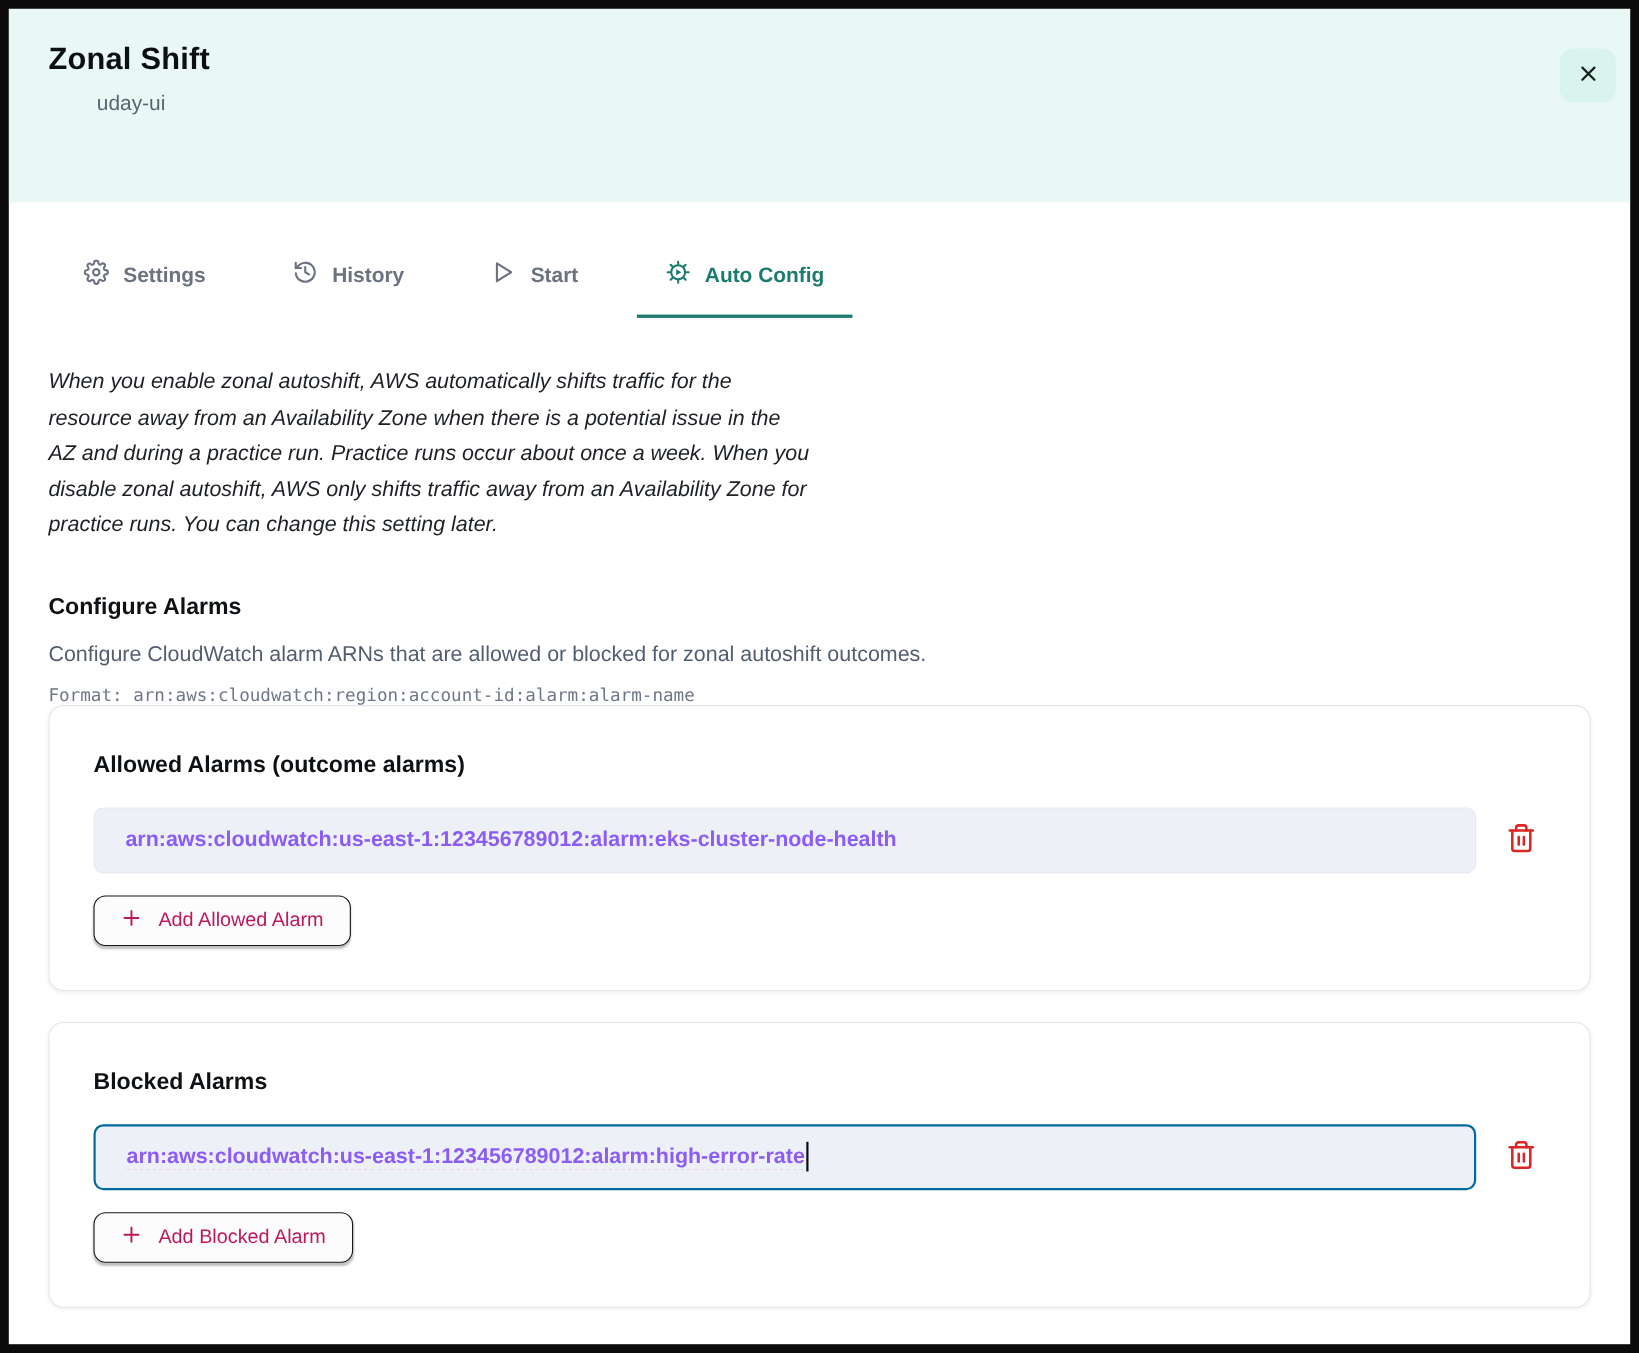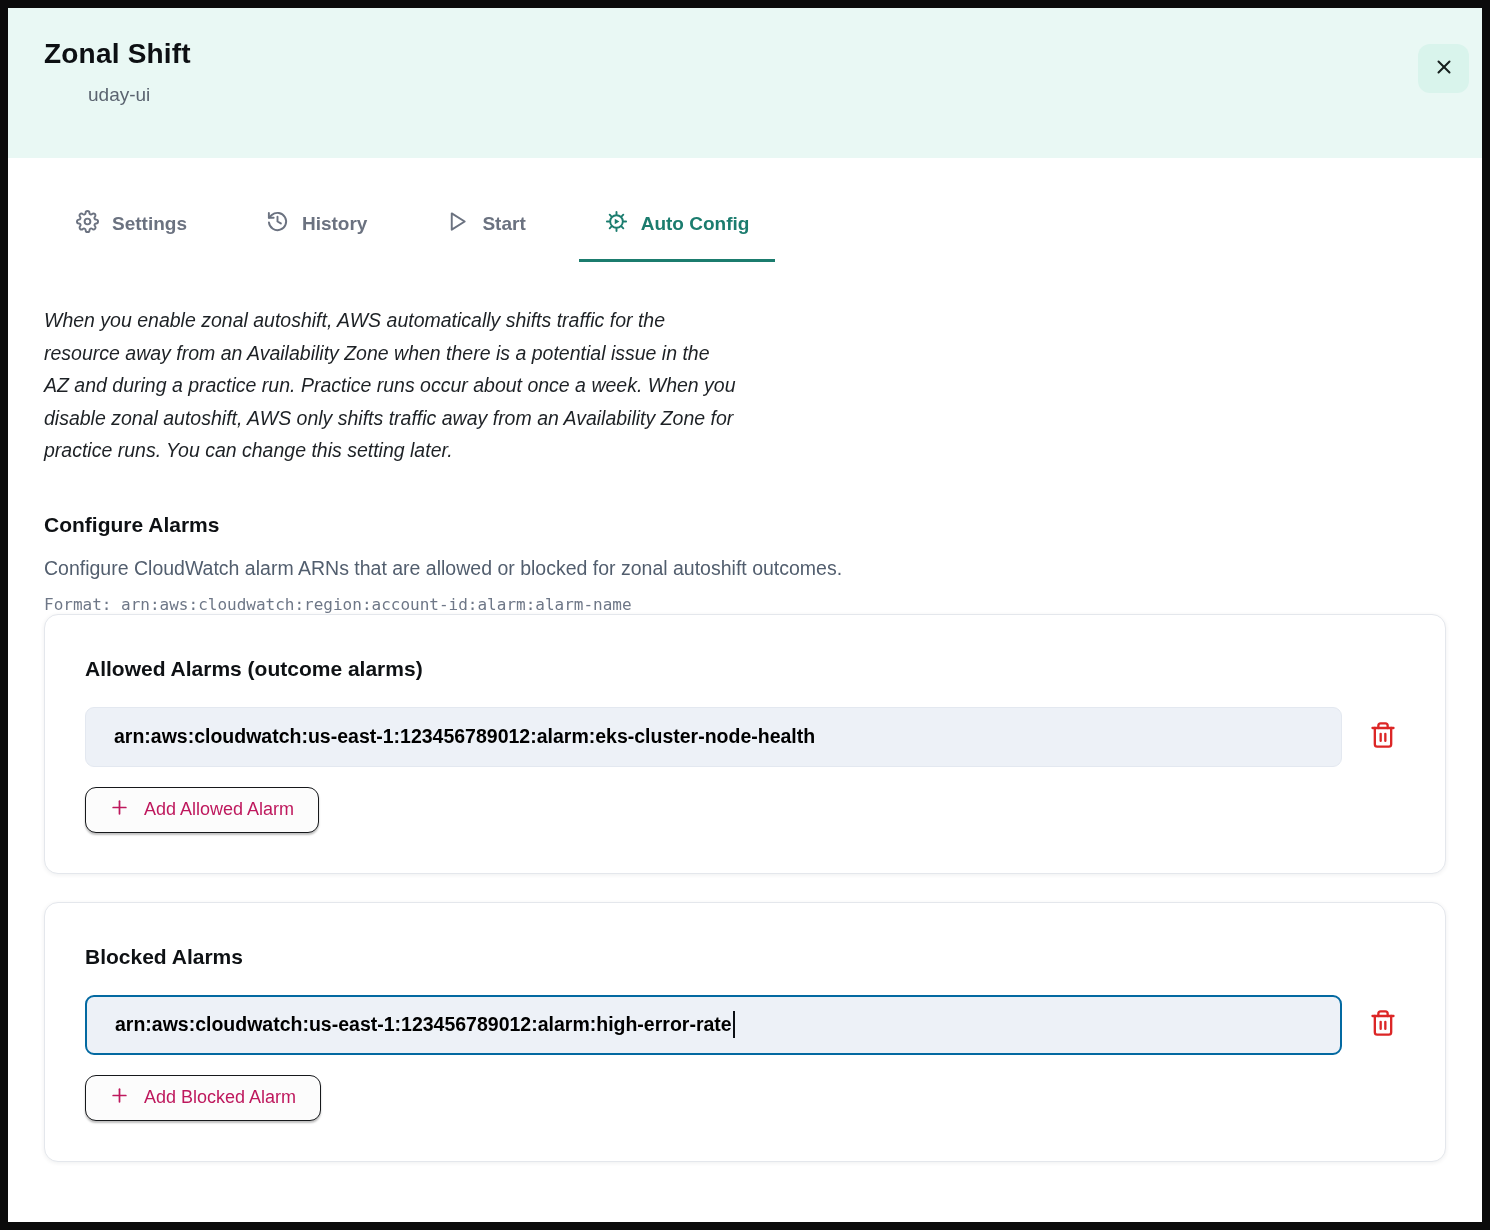--- a/index.html
+++ b/index.html
@@ -11,21 +11,21 @@
     background: #ffffff;
     font-family: "Liberation Sans", "DejaVu Sans", sans-serif;
     color: #15181c;
     overflow: hidden;
     position: relative;
   }
 
   
   .header {
     background: #e9f8f4;
-    height: 150px;
+    height: 176px;
     padding: 30px 36px 0 36px;
     position: relative;
   }
   .title { margin: 0; font-size: 28px; font-weight: 700; color: #0d1013; letter-spacing: .2px; }
   .subtitle { margin-top: 14px; font-size: 19px; color: #5b6470; margin-left: 44px; }
   .close-btn {
     position: absolute; top: 36px; right: 13px;
     width: 51px; height: 49px;
     background: #d9f4ec; border: none; border-radius: 12px;
     display: flex; align-items: center; justify-content: center;
@@ -93,21 +93,21 @@
   .arn-input {
     flex: 1; height: 60px;
     background: #edf1f7;
     border: 1px solid #e3e8f0; border-radius: 9px;
     display: flex; align-items: center;
     padding: 0 28px;
     cursor: text;
   }
   .arn-input.focused { border: 2px solid #0369a1; }
   .arn-text {
-    font-size: 19.5px; font-weight: 700; color: #000000;
+    font-size: 19.5px; font-weight: 700; color: #8b5cf6;
     white-space: nowrap; overflow: hidden;
   }
   .arn-text.spellcheck {
     text-decoration: underline dotted #f05252;
     text-decoration-thickness: 2.5px;
     text-underline-offset: 6px;
   }
   .caret {
     display: inline-block; width: 2px; height: 27px;
     background: #0b0f14; margin-left: 1px; vertical-align: middle;

